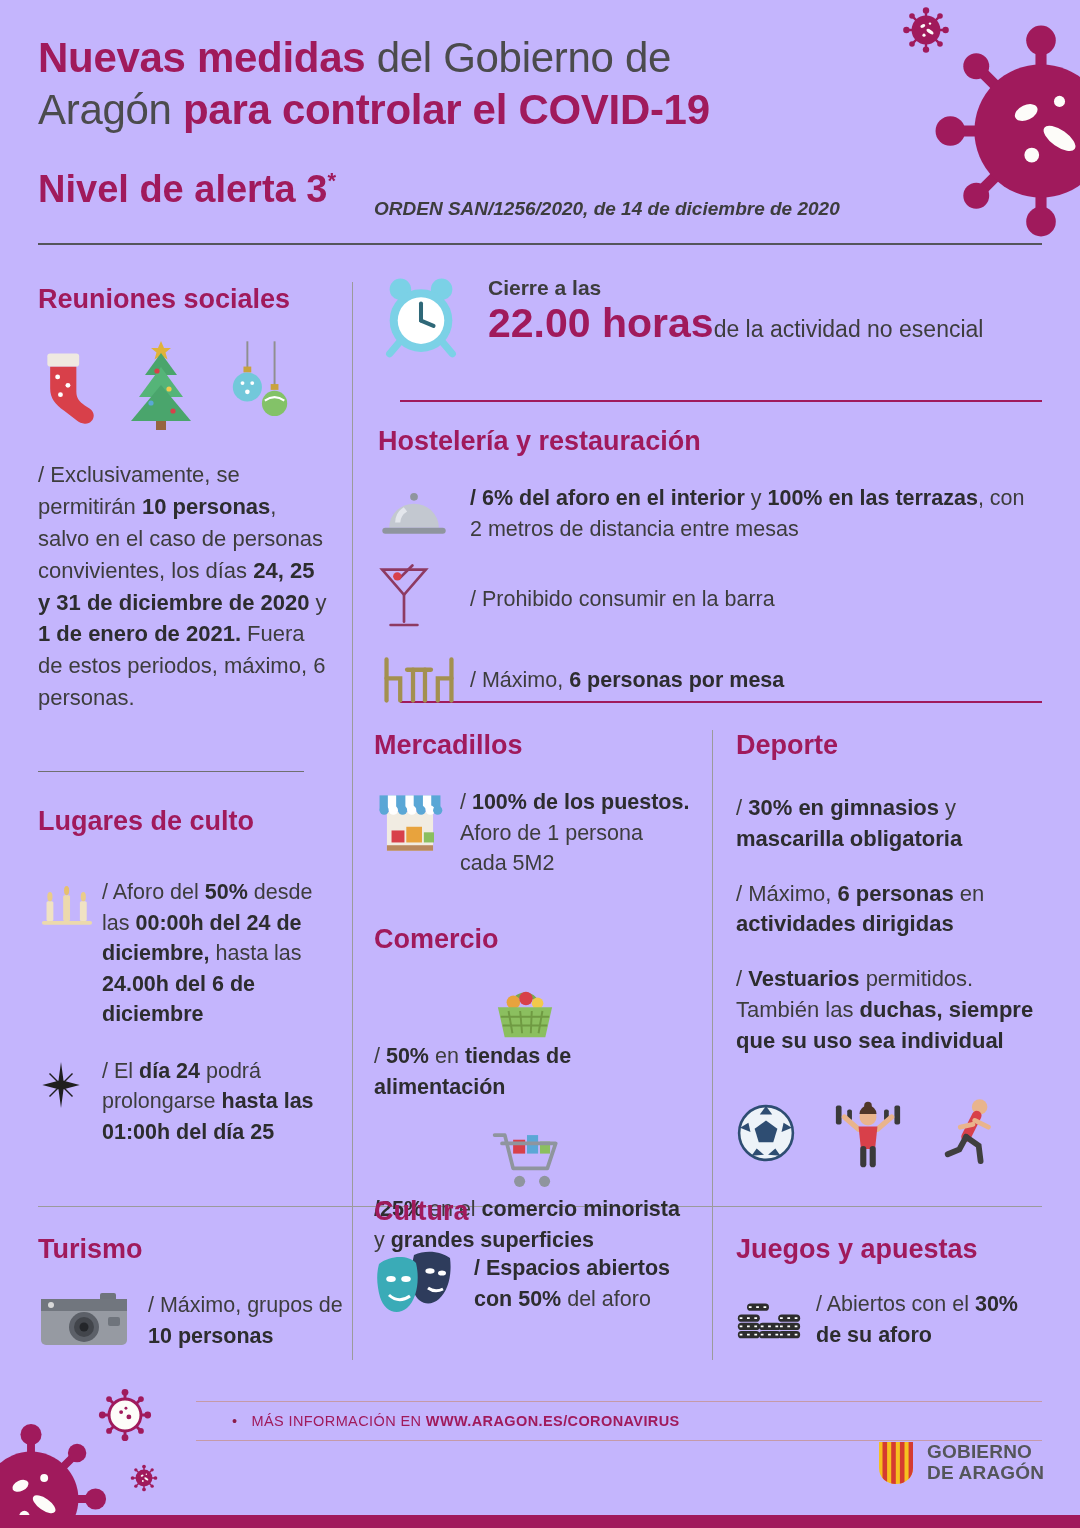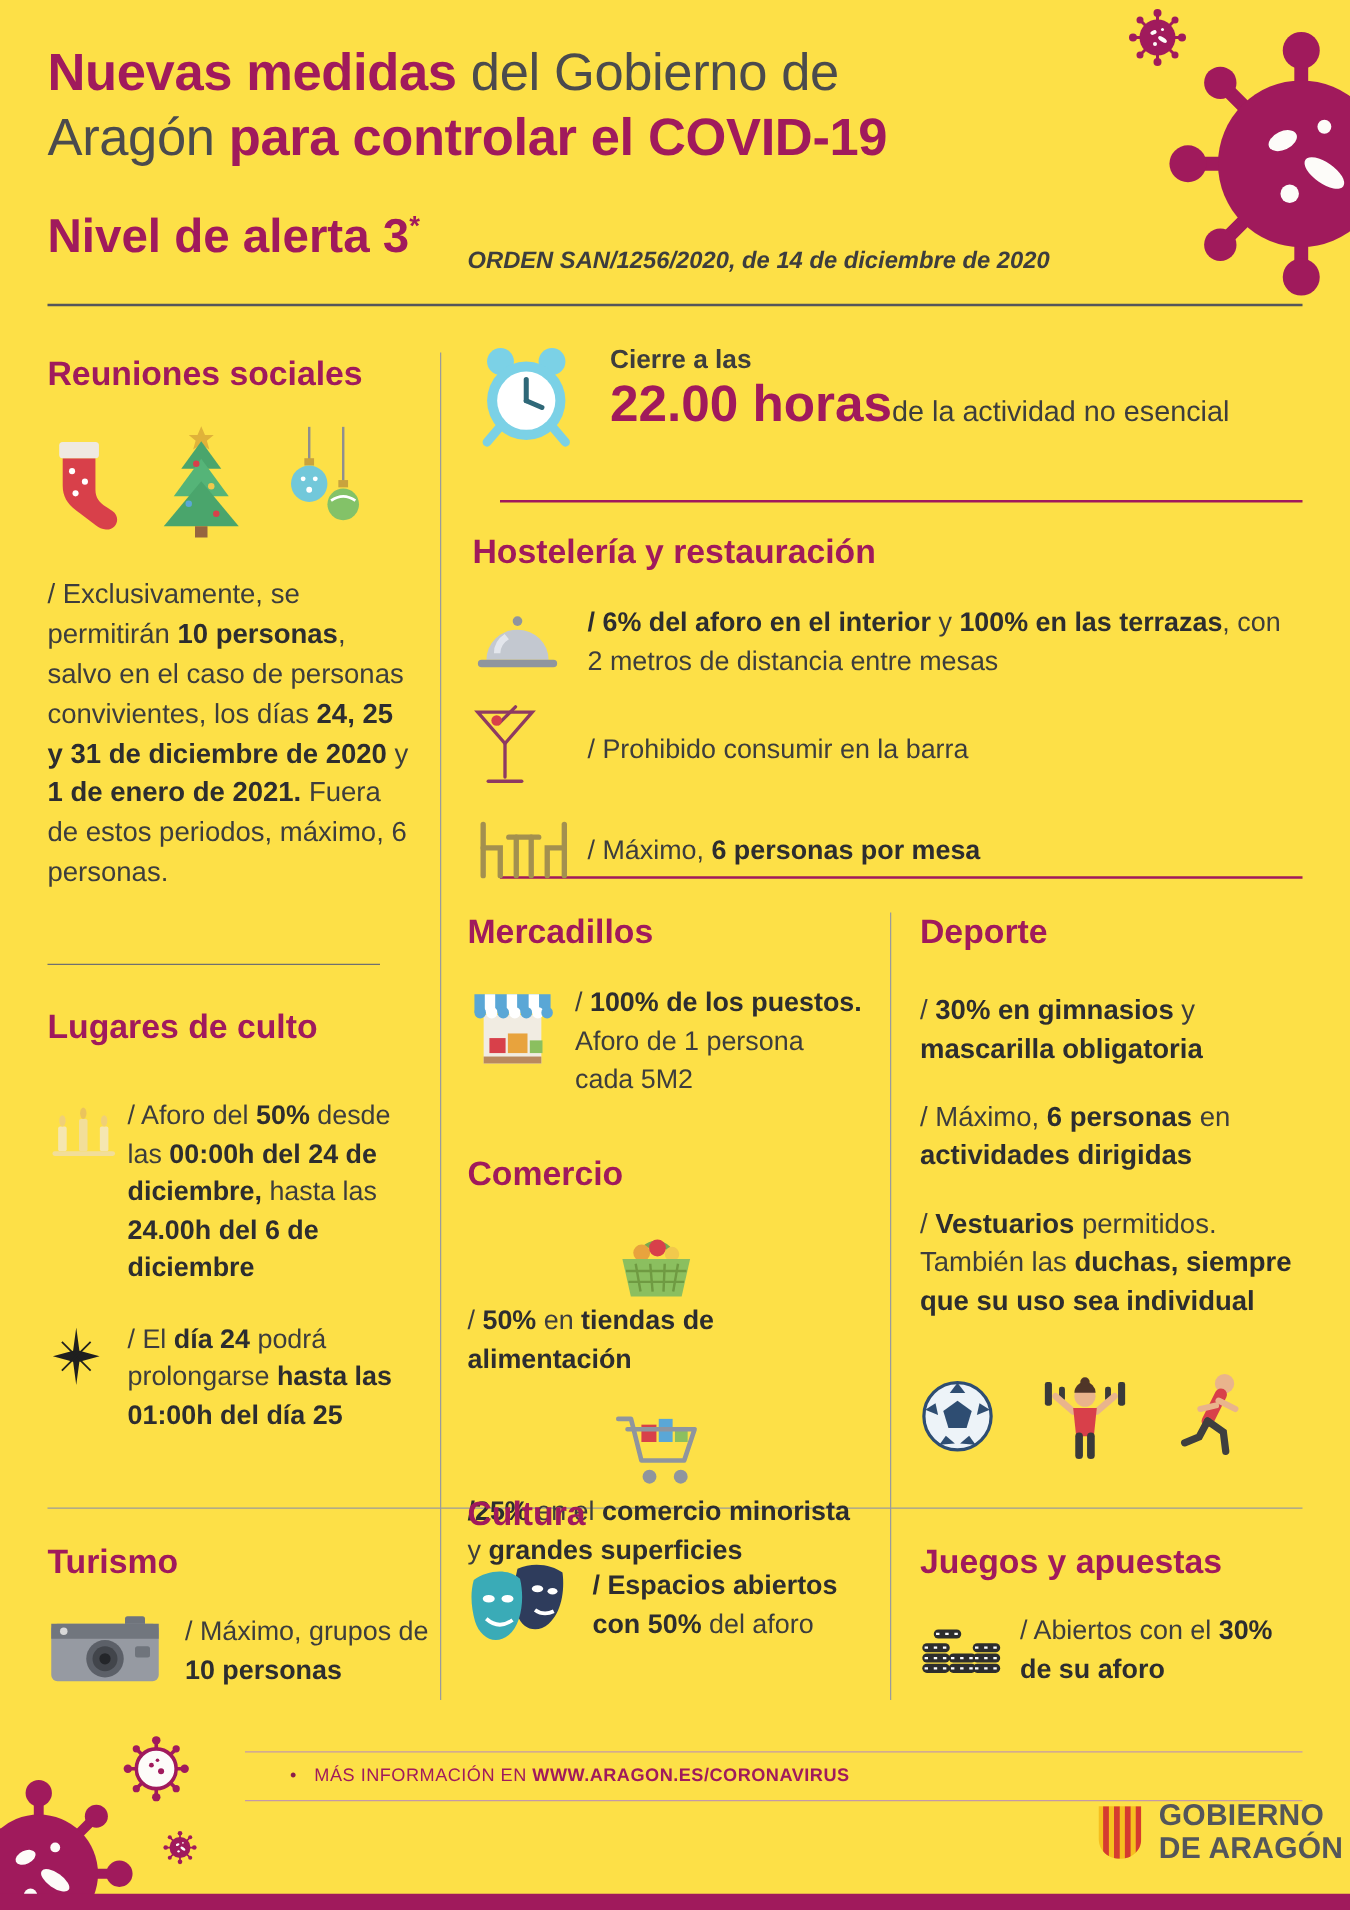--- a/index.html
+++ b/index.html
@@ -1,18 +1,18 @@
 <!DOCTYPE html>
 <html lang="es" style="--accent: #a01a5c; --clock_blue: #7bd1e6; --text: #3d3d3d;"><head>
 <meta charset="utf-8">
 <style>
   :root { --accent:#a01a5c; --clock_blue:#7bd1e6; --text:#3d3d3d; }
   * { margin:0; padding:0; box-sizing:border-box; }
   body { background:#ffffff; font-family:"Liberation Sans", sans-serif; }
-  .page { position:relative; width:1080px; height:1528px; background:#fde047;
+  .page { position:relative; width:1080px; height:1528px; background:#c4b5fd;
           overflow:hidden; color:var(--text); }
   .abs { position:absolute; }
 
   
   .title { left:38px; top:32px; width:870px; font-size:42px; line-height:1.24;
            color:#4b4b4d; font-weight:400; letter-spacing:-0.3px; }
   .title b { color:var(--accent); font-weight:700; }
   .alert { left:38px; top:168px; font-size:38px; color:var(--accent); font-weight:700; }
   .alert sup { font-size:22px; }
   .order { left:374px; top:198px; font-size:19px; font-weight:700; font-style:italic; color:#3d3d3d; }
@@ -86,21 +86,21 @@
   .sec-juegos .row { margin-top:24px; }
   .sec-juegos .ico { width:80px; }
 
   
   .finfo { left:196px; top:1401px; width:846px; border-top:1px solid #c59aa8;
            border-bottom:1px solid #c59aa8; padding:11px 0 11px 36px;
            color:var(--accent); font-size:14.5px; letter-spacing:0.4px; }
   .finfo .bullet { color:#8c1d4a; margin-right:14px; }
   .finfo b { font-weight:700; }
   .logo { left:876px; top:1440px; display:flex; align-items:center; gap:11px; }
-  .logo-text { font-size:24px; font-weight:700; color:#54565a; line-height:1.08; letter-spacing:0.2px; }
+  .logo-text { font-size:19px; font-weight:700; color:#54565a; line-height:1.08; letter-spacing:0.2px; }
   .bbar { left:0; top:1515px; width:1080px; height:13px; background:var(--accent); }
 
   
   .virus { color:var(--accent); }
   .virus-big-tr  { left:930px;  top:20px;   width:222px; height:222px; }
   .virus-sm-tr   { left:902px;  top:6px;    width:48px;  height:48px; }
   .virus-out-bl  { left:96px;   top:1386px; width:58px;  height:58px; }
   .virus-big-bl  { left:-48px;  top:1420px; width:158px; height:158px; }
   .virus-tiny-bl { left:130px;  top:1464px; width:28px;  height:28px; }
 </style>

